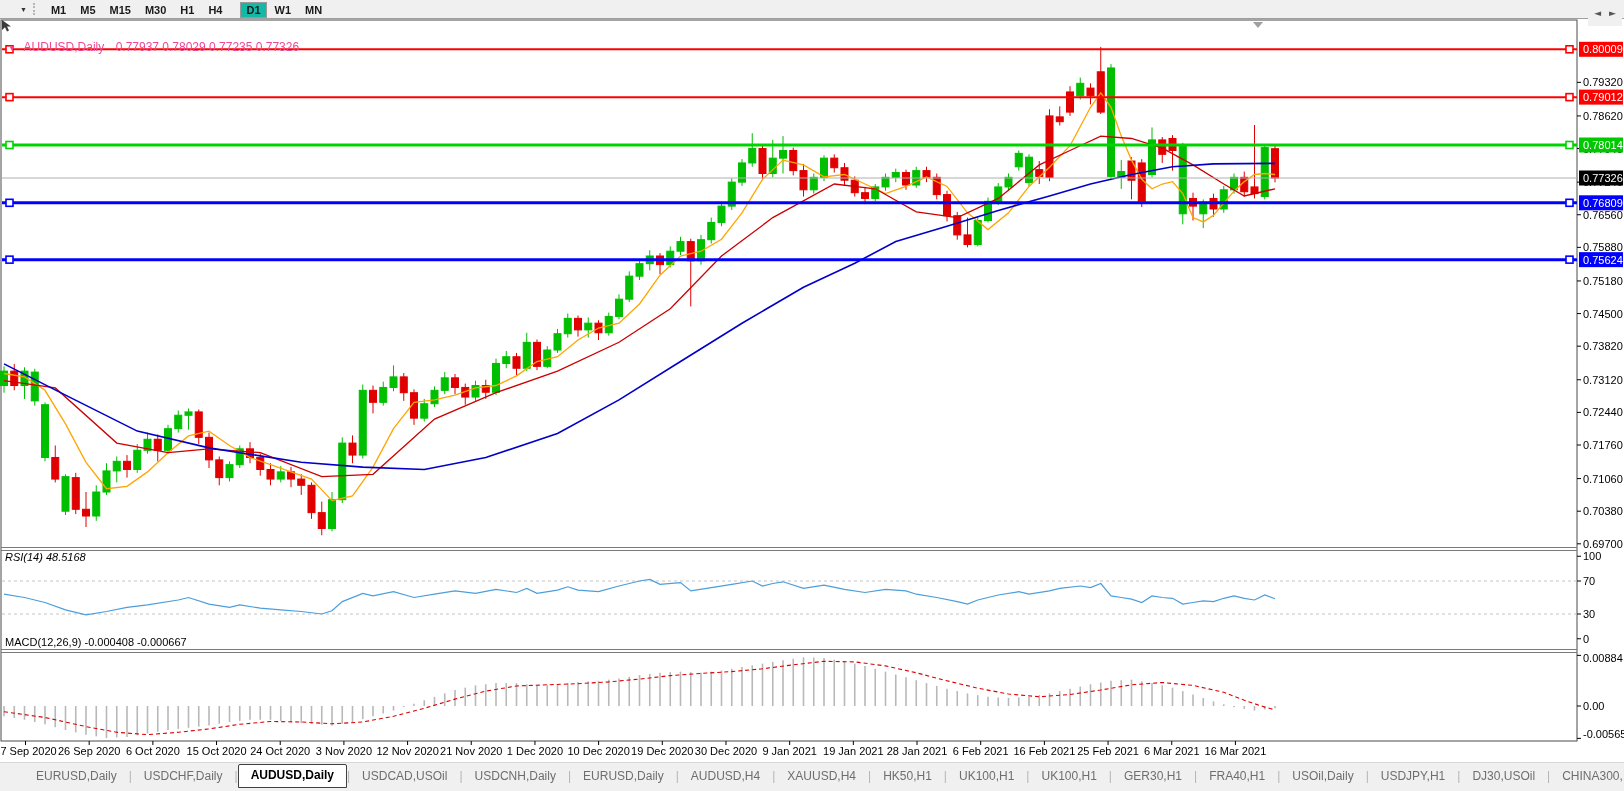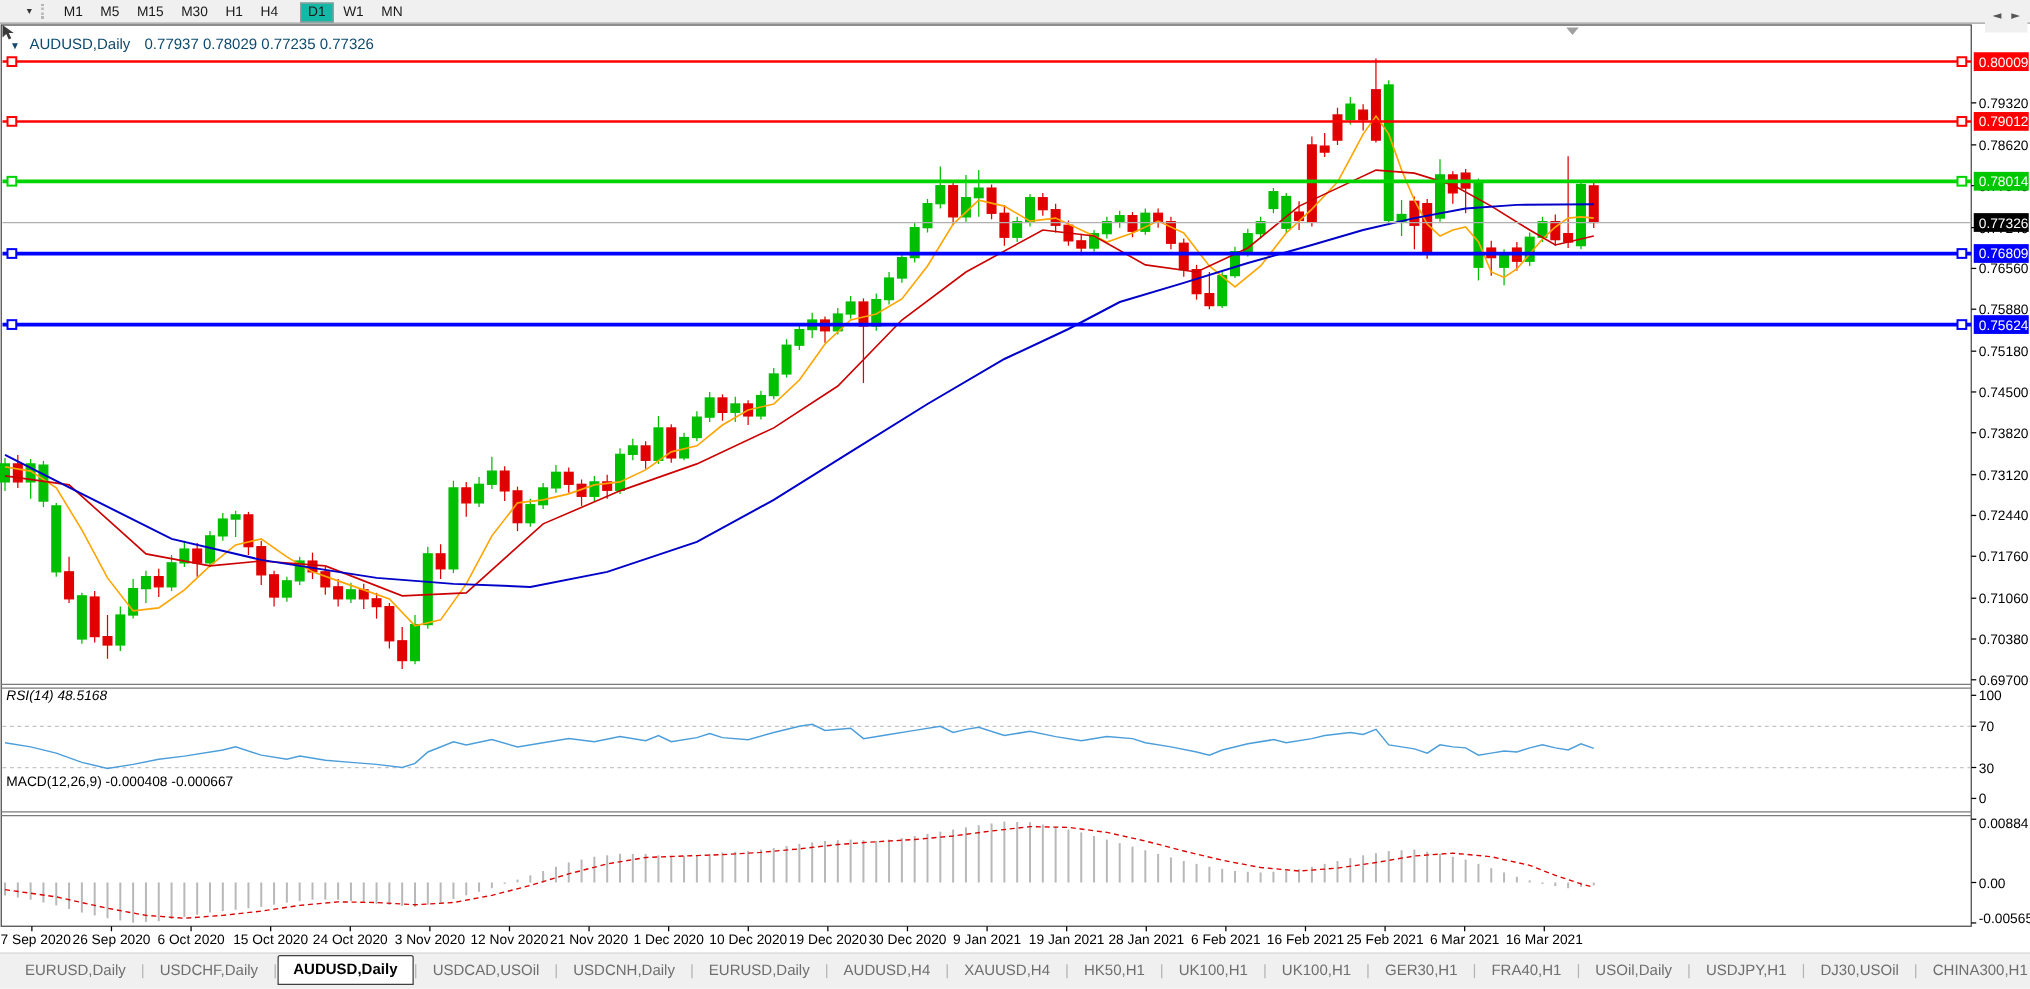--- a/index.html
+++ b/index.html
@@ -5,32 +5,32 @@
   html,body{margin:0;padding:0;background:#e8e8e8;}
   .app{position:relative;width:1624px;height:791px;background:#ffffff;
        font-family:"Liberation Sans",sans-serif;overflow:hidden;}
   
   .toolbar{position:absolute;top:0;left:0;right:0;height:18px;background:#f0f0f0;
            border-bottom:1px solid #a0a0a0;display:flex;align-items:center;padding-left:3px;}
   .tool-icon{width:16px;height:14px;display:inline-block;}
   .caret{font-size:7px;color:#333;margin:0 3px 0 1px;}
   .grip{width:3px;height:12px;border-left:2px dotted #b5b5b5;margin:0 6px 0 3px;}
   .tfbtn{font-family:"Liberation Sans",sans-serif;font-size:11px;color:#1a1a1a;height:16px;
-         min-width:26px;padding:0 5px;margin:0 1px;background:transparent;border:1px solid transparent;cursor:pointer;}
+         min-width:26px;padding:0 5px;margin:0 1px;background:transparent;border:1px solid transparent;cursor:pointer;font-weight:bold;}
   .tfbtn.active{background:#14b8a6;border:1px solid #9a9a9a;}
   .toolsep{width:1px;height:13px;background:#c0c0c0;margin:0 5px;}
   
-  .chart-title{position:absolute;top:28px;left:8px;font-size:12px;color:#0c4a6e;z-index:5;}
+  .chart-title{position:absolute;top:40px;left:8px;font-size:12px;color:#ec4899;z-index:5;}
   .chart-title .dd{font-size:8px;margin-right:5px;}
   .panel-label{position:absolute;left:5px;font-size:11px;color:#000;z-index:5;}
   #rsi-label{top:551px;font-style:italic;}
-  #macd-label{top:620px;text-align:right;}
+  #macd-label{top:636px;text-align:right;}
   
   .tabbar{position:absolute;top:762px;left:0;right:0;height:26px;background:#f0f0f0;
-          border-top:1px solid #d8d8d8;display:flex;align-items:center;padding-left:8px;overflow:hidden;}
+          border-top:1px solid #d8d8d8;display:flex;align-items:center;padding-left:24px;overflow:hidden;}
   .tab{font-size:12px;color:#6e6e6e;padding:4px 12px;white-space:nowrap;cursor:pointer;}
   .tab.active{background:#ffffff;color:#000;font-weight:bold;border:1px solid #404040;
               border-radius:2px 2px 0 0;padding:3px 12px 5px 12px;}
   .tabsep{color:#b4b4b4;font-size:12px;}
   .tabscroll{position:absolute;right:2px;top:0;height:26px;display:flex;align-items:center;background:#f0f0f0;padding:0 2px;}
   .tsbtn{font-size:9px;color:#555;background:transparent;border:none;padding:2px 4px;cursor:pointer;font-family:"DejaVu Sans",sans-serif;}
   .bottomstrip{position:absolute;top:788px;left:0;right:0;height:3px;background:#f0f0f0;}
   svg{position:absolute;top:19px;left:0;}
   text{font-family:"Liberation Sans",sans-serif;}
 </style>

